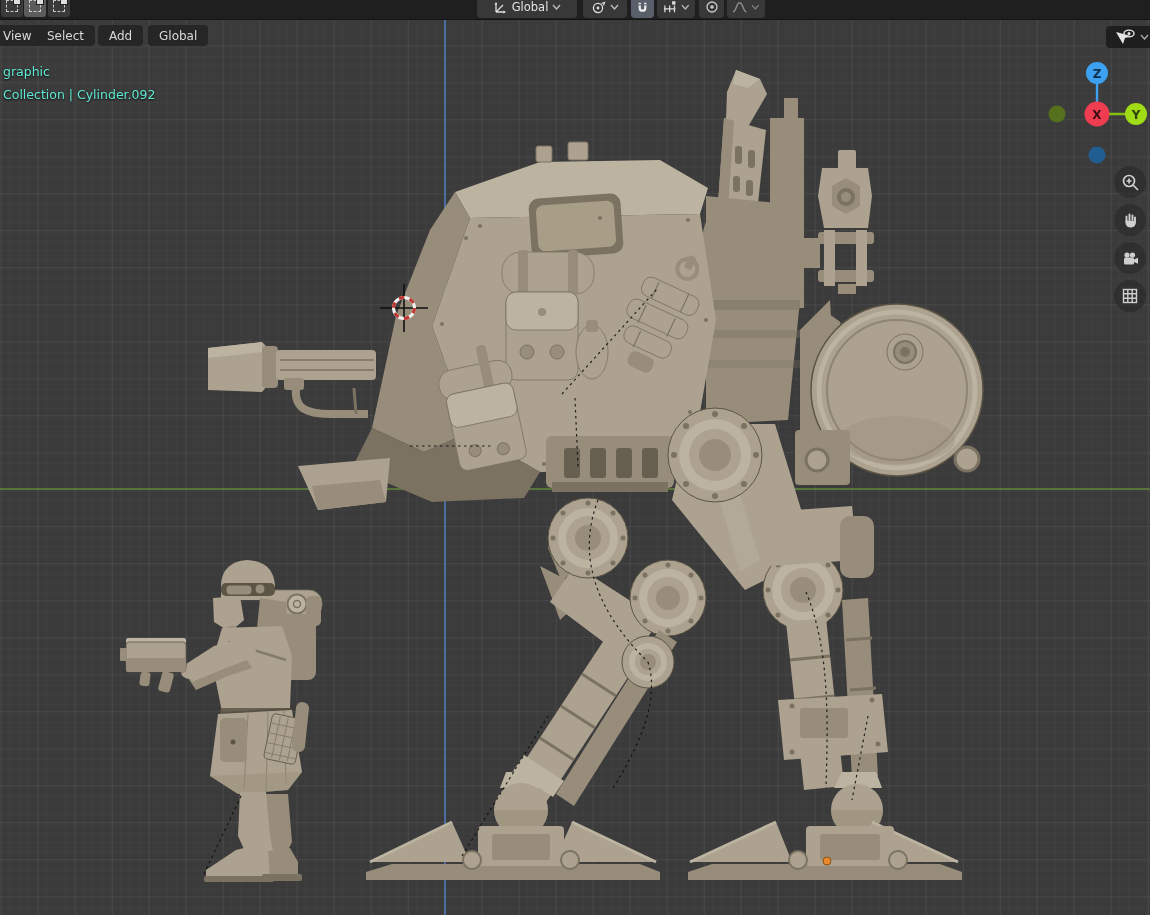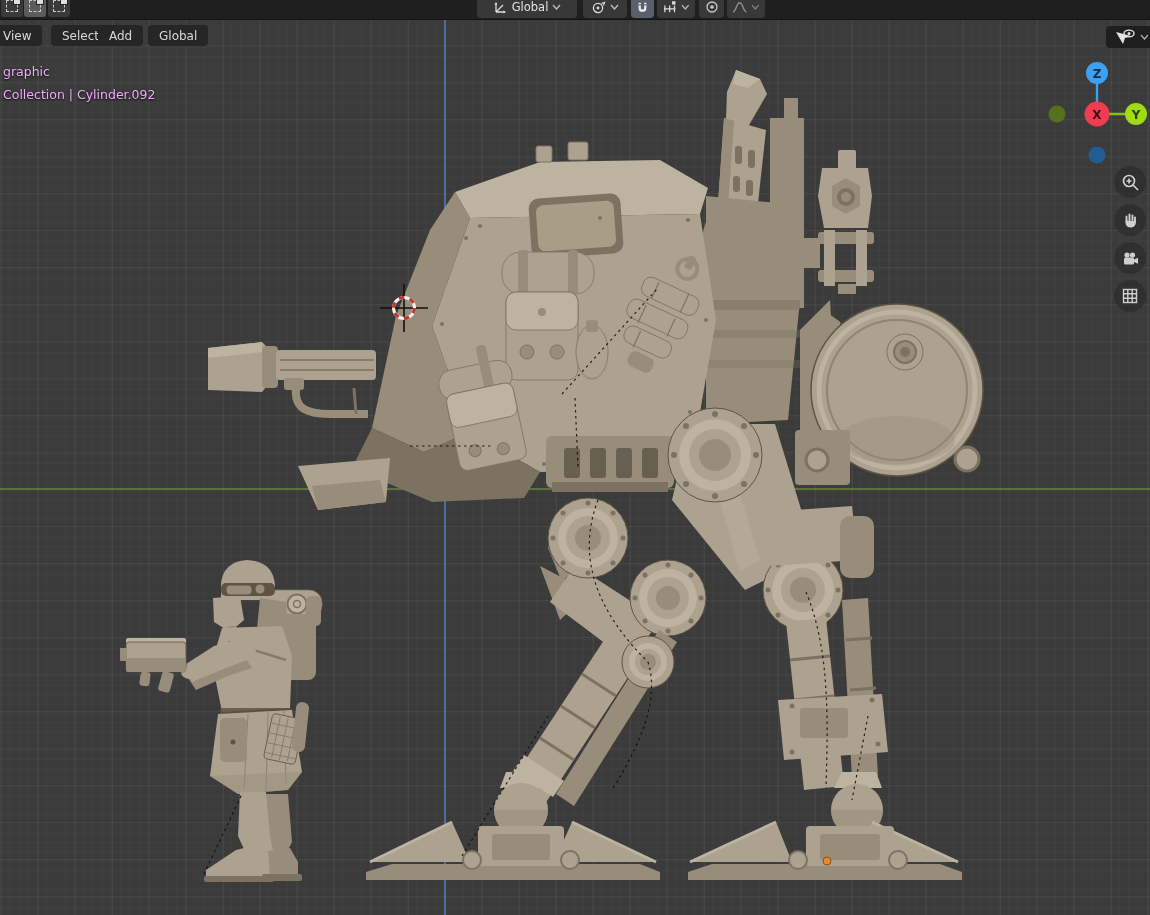--- a/index.html
+++ b/index.html
@@ -27,21 +27,21 @@
       linear-gradient(90deg, rgba(255,255,255,0.02) 1px, transparent 1px);
     background-size:37px 37px,37px 37px,9.25px 9.25px,9.25px 9.25px;
     background-position:0 26px,1px 0,0 0,0 0;}
   .scene-svg{position:absolute;left:0;top:19px;z-index:5;pointer-events:none;}
   
   .menubtn{position:absolute;top:25px;height:21px;background:rgba(37,37,37,.95);border-radius:4px;
     color:#d8d8d8;font-size:12px;display:flex;align-items:center;justify-content:center;
     padding:0 11px;z-index:20;}
   .visbtn{position:absolute;top:26px;left:1106px;width:52px;height:22px;background:rgba(28,28,28,.92);
     border-radius:4px;display:flex;align-items:center;justify-content:center;gap:3px;z-index:20;}
-  .ovl{position:absolute;left:3px;color:#f0abfc;font-size:12.5px;z-index:20;
+  .ovl{position:absolute;left:3px;color:#5eead4;font-size:12.5px;z-index:20;
     text-shadow:0 1px 2px rgba(0,0,0,.85);}
   
   .gizmo{position:absolute;left:1040px;top:48px;z-index:25;}
   .navbtn{position:absolute;left:1114px;width:32px;height:32px;border-radius:50%;
     background:rgba(40,40,40,.58);display:flex;align-items:center;justify-content:center;z-index:25;}
 </style>
 </head>
 <body>
 
 <div class="topbar">
@@ -427,21 +427,21 @@
     <circle cx="404" cy="308" r="10.5" fill="none" stroke="#f2f2f2" stroke-width="3"></circle>
     <circle cx="404" cy="308" r="10.5" fill="none" stroke="#c2352f" stroke-width="3" stroke-dasharray="5.5 5.5"></circle>
   </g>
 
   <circle cx="827" cy="861" r="4" fill="#ea8a2f" stroke="#8a5010" stroke-width="1"></circle>
 </svg>
 
 <div class="menubtn" style="left:-8px">
     <span>View</span>
   </div>
-<div class="menubtn" style="left:51px">
+<div class="menubtn" style="left:36px">
     <span>Select</span>
   </div>
 <div class="menubtn" style="left:98px">
     <span>Add</span>
   </div>
 <div class="menubtn" style="left:148px">
     <span>Global</span>
   </div>
 
 <div class="visbtn">

